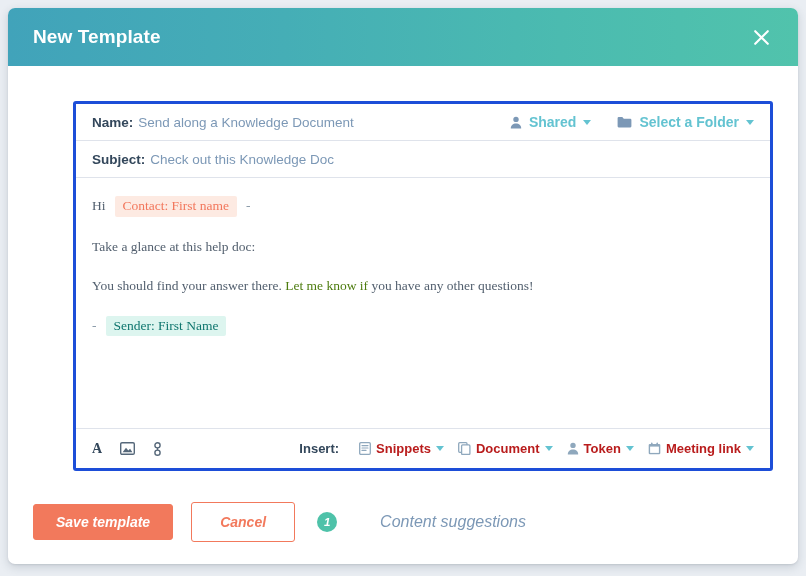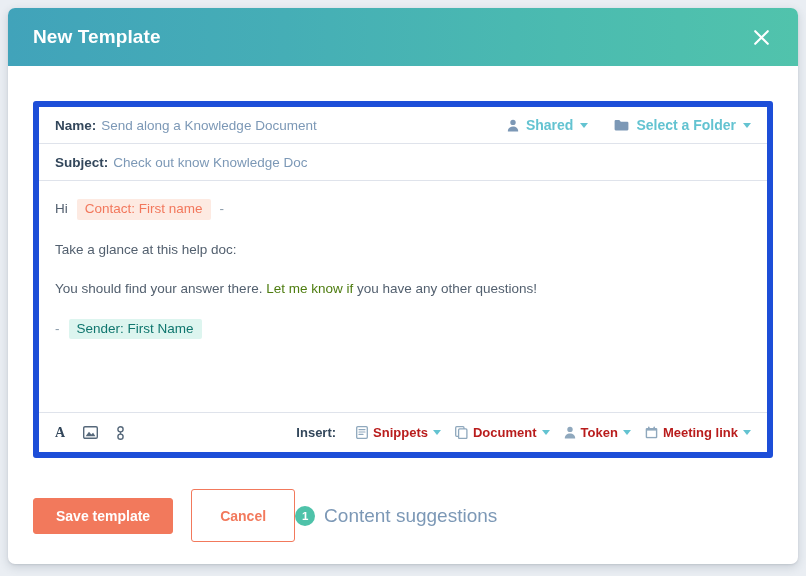--- a/index.html
+++ b/index.html
@@ -60,27 +60,28 @@
   
   .modal-body {
     flex: 1 1 auto;
     padding: 22px 25px 0 25px;
     box-sizing: border-box;
     display: flex;
     flex-direction: column;
   }
 
   .editor {
-    border: 6px solid #1d4ed8;
+    border: 3px solid #1d4ed8;
     border-radius: 3px;
     display: flex;
     flex-direction: column;
     flex: 1 1 auto;
     min-height: 0;
     background: #fff;
+    margin-left: 40px;
   }
 
   
   .meta-row {
     border-bottom: 1px solid #dfe3eb;
     padding: 0 16px;
     height: 37px;
     display: flex;
     align-items: center;
     font-size: 13.5px;
@@ -123,21 +124,21 @@
 
   
   .email-body {
     flex: 1 1 auto;
     padding: 18px 16px 10px 16px;
     font-size: 13.5px;
     color: #53606f;
     line-height: 1.35;
     overflow: hidden;
   }
-  .email-line { margin-bottom: 21px; display: flex; align-items: center; flex-wrap: wrap; }
+  .email-line { margin-bottom: 21px; display: flex; align-items: center; flex-wrap: wrap; font-family: Liberation Serif, serif; }
   .email-line.plain { display: block; }
 
   .token {
     display: inline-block;
     padding: 3px 8px 4px 8px;
     border-radius: 2px;
     font-size: 13.5px;
     line-height: 1;
     white-space: nowrap;
   }
@@ -206,20 +207,21 @@
     color: #8fa8bd;
   }
   .insert-item .caret { margin-left: 5px; }
 
   
   .modal-footer {
     flex: 0 0 auto;
     padding: 18px 25px 22px 25px;
     display: flex;
     align-items: center;
+    font-style: italic;
   }
   .btn {
     font-size: 14px;
     font-weight: 600;
     border-radius: 3px;
     cursor: pointer;
     box-sizing: border-box;
     display: flex;
     align-items: center;
     justify-content: center;
@@ -230,22 +232,23 @@
     color: #ffffff;
     border: 1px solid #f2795c;
     height: 36px;
     padding: 0 22px;
     margin-right: 18px;
   }
   .btn-secondary {
     background: #ffffff;
     color: #f2795c;
     border: 1px solid #f2795c;
-    height: 53px;
+    height: 40px;
     padding: 0 28px;
+    margin-right: 22px;
   }
   .suggestions {
     display: flex;
     align-items: center;
     cursor: pointer;
   }
   .badge {
     width: 20px;
     height: 20px;
     border-radius: 50%;
@@ -253,21 +256,22 @@
     color: #ffffff;
     font-size: 11.5px;
     font-weight: 600;
     display: flex;
     align-items: center;
     justify-content: center;
     margin-right: 9px;
   }
   .suggestions-text {
     color: #7c98b6;
-    font-size: 19px;
+    font-size: 16px;
+    margin-left: 34px;
   }
 </style>
 </head>
 <body>
 
 <div class="modal">
 
   <div class="modal-header">
     <div class="modal-title">New Template</div>
     <div class="close-btn">
@@ -302,21 +306,21 @@
               <path d="M0.6 2.2 a1.1 1.1 0 0 1 1.1-1.1 h3.6 l1.5 1.7 h6.5 a1.1 1.1 0 0 1 1.1 1.1 v6.4 a1.1 1.1 0 0 1-1.1 1.1 h-11.6 a1.1 1.1 0 0 1-1.1-1.1z" fill="#7c98b6"></path>
             </svg>
           </span>
           <span>Select a Folder</span>
           <span class="caret"></span>
         </div>
       </div>
 
       <div class="meta-row">
         <span class="meta-label">Subject:</span>
-        <span class="meta-value">Check out know Knowledge Doc</span>
+        <span class="meta-value">Check out this Knowledge Doc</span>
       </div>
 
       <div class="email-body">
 
         <div class="email-line">
           <span class="hi">Hi</span>
           <span class="token token-contact">Contact: First name</span>
           <span class="dash">-</span>
         </div>
 

